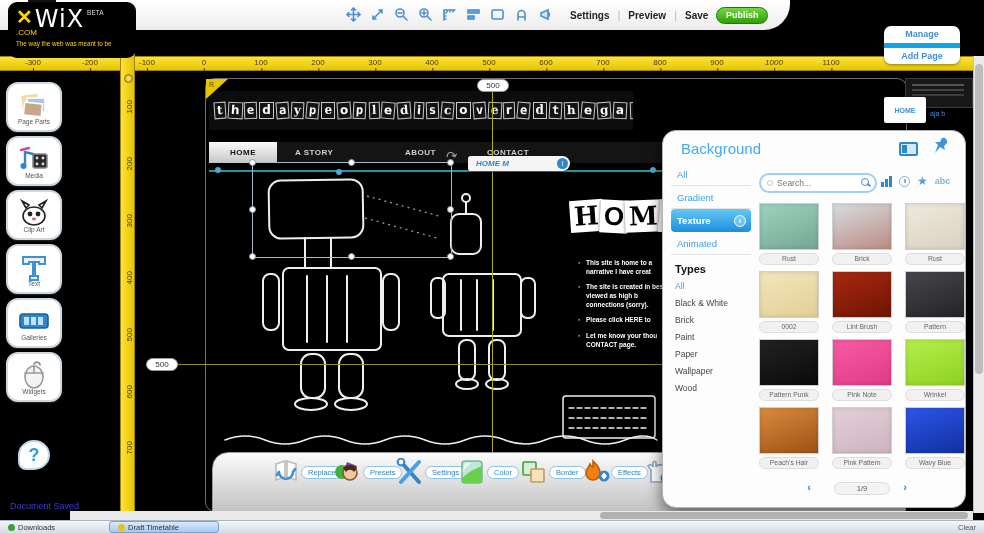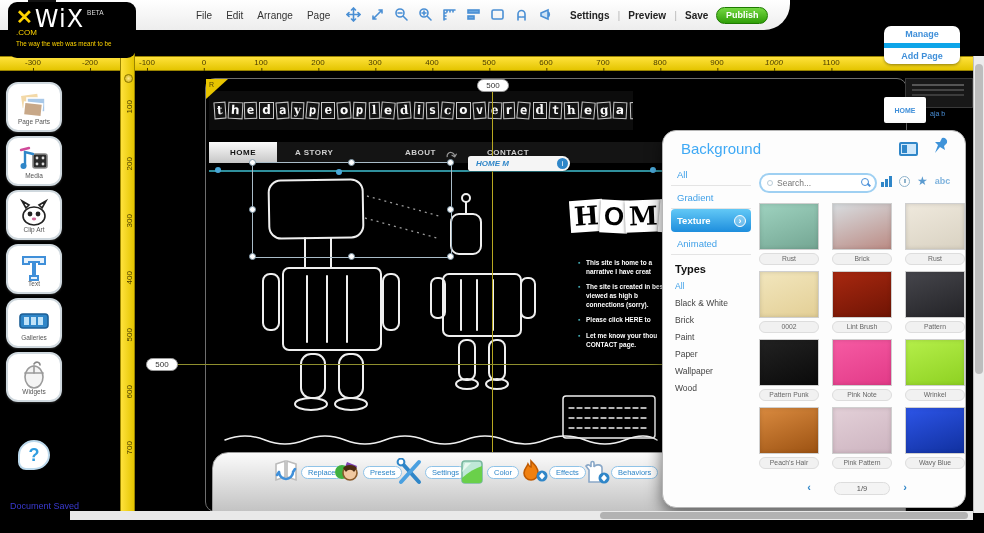--- a/index.html
+++ b/index.html
@@ -168,26 +168,20 @@
   .tb-item.active { background:linear-gradient(#d8e9fb,#a9c9ee); border:1px solid #7aa0cc; border-radius:3px; margin-left:46px; width:110px; }
   .tb-dot { width:7px; height:7px; border-radius:50%; flex:none; }
   .tb-right { position:absolute; right:8px; font-size:7.5px; color:#555; }
 </style>
 </head>
 <body>
 
 <div id="app">
 
   <div class="menubar">
-    <div class="menus" id="menus">
-        <span class="menu-item">File</span>
-        <span class="menu-item">Edit</span>
-        <span class="menu-item">Arrange</span>
-        <span class="menu-item">Page</span>
-      </div>
     <div class="toolicons" id="toolicons">
         <span class="ticon"><svg width="15" height="15" viewBox="0 0 15 15" fill="none" stroke="#4a8fd4" stroke-width="1.6" stroke-linecap="round">
             <path d="M7.5 1v13M1 7.5h13M5.5 3 7.5 1l2 2M5.5 12l2 2 2-2M3 5.5 1 7.5l2 2M12 5.5l2 2-2 2"></path>
           </svg></span>
         <span class="ticon"><svg width="15" height="15" viewBox="0 0 15 15" fill="none" stroke="#4a8fd4" stroke-width="1.6" stroke-linecap="round">
             <path d="M3 12 12 3M9 3h3v3M6 12H3V9"></path>
           </svg></span>
         <span class="ticon"><svg width="15" height="15" viewBox="0 0 15 15" fill="none" stroke="#4a8fd4" stroke-width="1.6" stroke-linecap="round">
             <circle cx="6" cy="6" r="4"></circle>
             <path d="M9.5 9.5 13 13M4 6h4"></path>
@@ -499,20 +493,29 @@
             <rect x="5" y="3" width="20" height="22" rx="3" fill="#bfe8d8" stroke="#7ab8a0"></rect>
             <path d="M5 20c6-6 14-10 20-12v14a3 3 0 0 1-3 3H8a3 3 0 0 1-3-3z" fill="#6ad04a" stroke="none"></path>
             <path d="M8 5l6 0-9 9z" fill="#e8f8f0" stroke="none"></path>
           </svg>
         </div>
         <div class="tray-pill">Color</div>
       </div>
       <div class="tray-btn">
         <div class="tray-ico">
           <svg width="30" height="28" viewBox="0 0 30 28" fill="none" stroke="#4a8fd4" stroke-width="1.6" stroke-linecap="round">
+            <rect x="4" y="4" width="13" height="13" rx="1" fill="#d8f0d8" stroke="#3fa03f"></rect>
+            <rect x="12" y="11" width="13" height="13" rx="1" fill="#f6e3bc" stroke="#c09a5a"></rect>
+          </svg>
+        </div>
+        <div class="tray-pill">Border</div>
+      </div>
+      <div class="tray-btn">
+        <div class="tray-ico">
+          <svg width="30" height="28" viewBox="0 0 30 28" fill="none" stroke="#4a8fd4" stroke-width="1.6" stroke-linecap="round">
             <path d="M12 3c4 4 7 7 7 12a7 7 0 0 1-14 0c0-4 3-6 4-9 1 2 2 3 3 3z" fill="#f08010" stroke="#c05a00"></path>
             <circle cx="23" cy="18" r="5.5" fill="#2f86c8" stroke="none"></circle>
             <path d="M23 14.5l3 3.5-3 3.5-3-3.5z" fill="#fff" stroke="none"></path>
           </svg>
         </div>
         <div class="tray-pill">Effects</div>
       </div>
       <div class="tray-btn">
         <div class="tray-ico">
           <svg width="30" height="28" viewBox="0 0 30 28" fill="none" stroke="#4a8fd4" stroke-width="1.6" stroke-linecap="round">
@@ -629,14 +632,25 @@
       <span class="pager-pill">1/9</span>
       <span class="pager-arrow">›</span>
     </div>
   </div>
 
   <div class="vscroll"></div>
   <div class="vthumb"></div>
   <div class="hzone"></div>
   <div class="hthumb"></div>
 
+  <div class="taskbar" id="taskbar">
+      <div class="tb-item">
+        <span class="tb-dot" style="background: rgb(63, 160, 63);"></span>
+        <span>Downloads</span>
+      </div>
+      <div class="tb-item active">
+        <span class="tb-dot" style="background: rgb(232, 192, 32);"></span>
+        <span>Draft Timetable</span>
+      </div>
+    <span class="tb-right">Clear</span>
+  </div>
 
 </div>
 
 </body></html>

